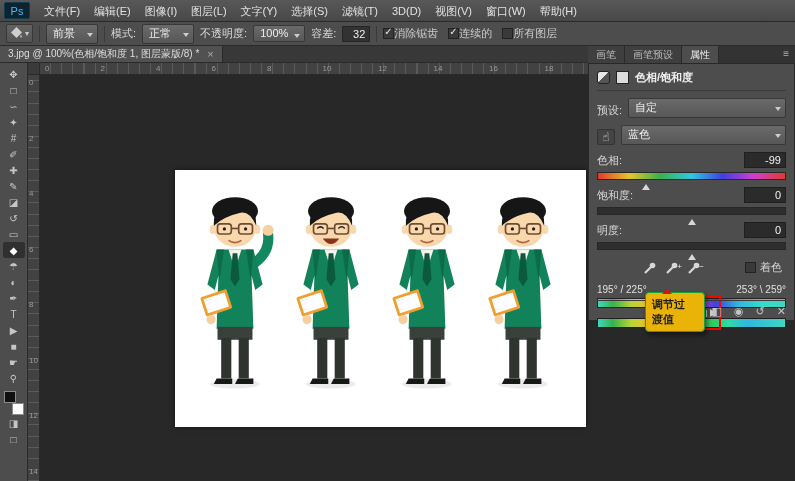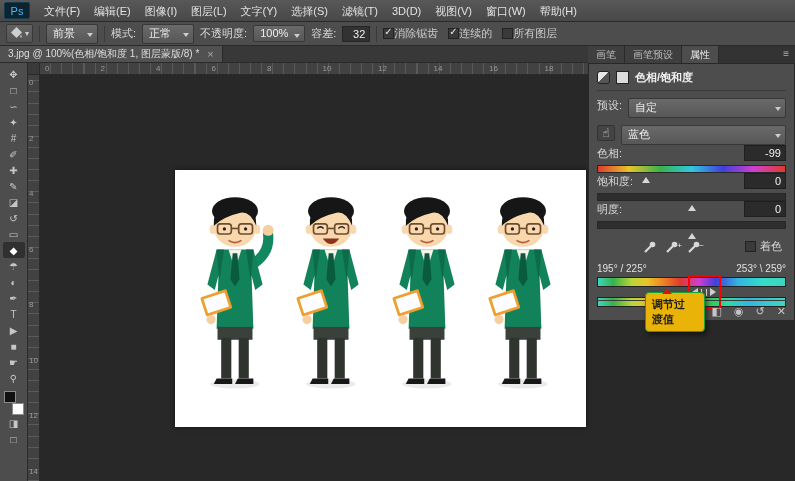--- a/index.html
+++ b/index.html
@@ -58,25 +58,25 @@
   .rpanel{position:absolute;left:588px;top:46px;width:207px;z-index:25}
   .rtabs{height:17px;display:flex;background:#333;align-items:stretch}
   .rtab{padding:2px 8px;font-size:10px;color:#bbb;background:#3f3f3f;border-right:1px solid #2a2a2a;line-height:13px;white-space:nowrap}
   .rtab.active{background:#4d4d4d;color:#efefef}
   .panel-menu{margin-left:auto;color:#b5b5b5;padding:2px 6px;font-size:10px}
   .rbody{background:#4d4d4d;border:1px solid #282828;height:258px;position:relative;padding:6px 8px}
   .phead{display:flex;align-items:center;gap:6px;padding-bottom:5px;border-bottom:1px solid #3b3b3b}
   .adj-icon{width:13px;height:13px;border:1px solid #222;border-radius:3px;background:linear-gradient(135deg,#e8e8e8 50%,#555 50%)}
   .mask-icon{width:13px;height:13px;border:1px solid #222;background:#dcdcdc}
   .ptitle{color:#efefef;font-weight:bold}
-  .prow{display:flex;align-items:flex-start;gap:6px;margin-top:7px}
+  .prow{display:flex;align-items:flex-end;gap:6px;margin-top:7px}
   .plabel{color:#d6d6d6;white-space:nowrap}
   .dd-wide{flex:1}
   .hand-icon{width:18px;height:16px;display:flex;align-items:center;justify-content:center;color:#ddd;font-size:12px;background:#444;border:1px solid #333;border-radius:2px}
-  .srow{display:flex;align-items:center;justify-content:space-between;margin-top:0}
+  .srow{display:flex;align-items:center;justify-content:space-between;margin-top:7px}
   .vbox2{background:#2b2b2b;border:1px solid #1f1f1f;min-width:42px;text-align:right;padding:1px 4px;color:#f0f0f0}
   .track{position:relative;height:8px;border:1px solid #272727;margin-top:4px;background:#2e2e2e}
   .hue-track{background:linear-gradient(90deg,#e03a2e,#e8c52a,#37b24d,#31c8e0,#4040dd,#d03fd0,#e03a2e)}
   .thumb{position:absolute;top:7px;width:0;height:0;border:4px solid transparent;border-bottom:6px solid #d8d8d8;transform:translateX(-4px)}
   .drow{display:flex;align-items:center;gap:7px;margin-top:10px;padding-left:46px}
   .dropper{position:relative;width:15px;height:14px;display:inline-flex;align-items:flex-end}
   .dropper i{position:absolute;right:-2px;bottom:4px;font-style:normal;font-size:8px;color:#e8e8e8}
   .colorize{display:flex;align-items:center;gap:4px;margin-left:auto;margin-right:4px;color:#d6d6d6}
   .rrow{display:flex;justify-content:space-between;margin-top:9px;font-size:10px;color:#e0e0e0}
   .spectrum{position:relative;height:30px;margin-top:3px}

